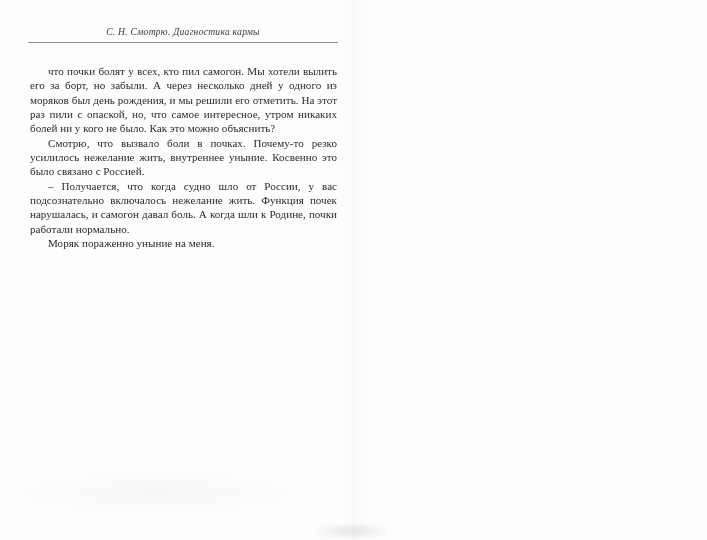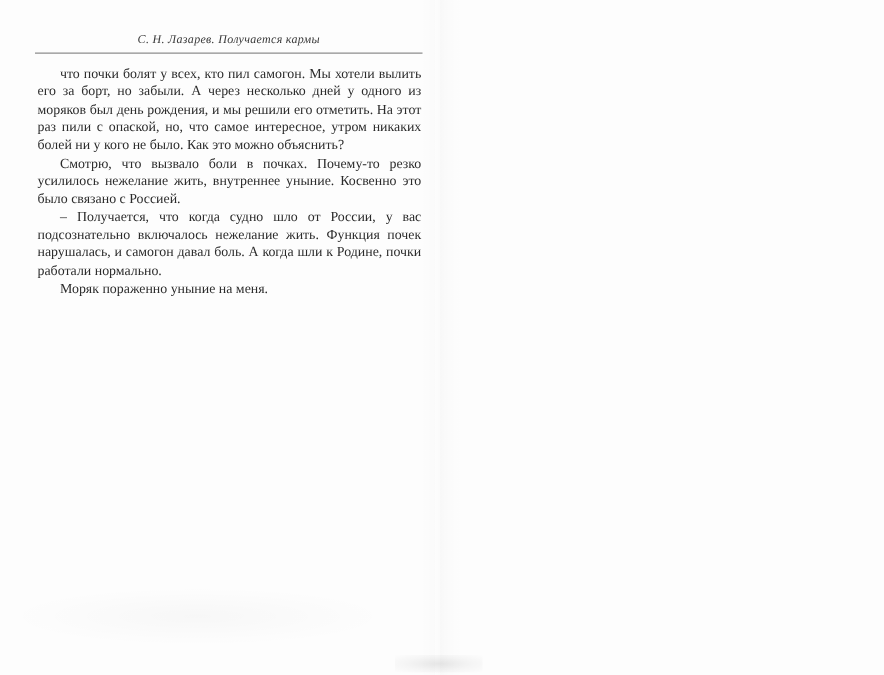--- a/index.html
+++ b/index.html
@@ -108,40 +108,40 @@
     text-align: justify;
     text-justify: inter-word;
     font-size: 11.1px;
     line-height: 14.35px;
     color: #2b2b2b;
     hyphens: manual;
   }
 
   .column.left-col {
     left: 30px;
-    top: 52px;
+    top: 64px;
     width: 307px;
   }
 
   .column p {
     margin: 0;
     text-indent: 18px;
   }
 </style>
 </head>
 <body>
 
 <div id="scan">
 
   <div class="page-tint left"></div>
   <div class="page-tint right"></div>
 
   <div class="page left">
 
-    <div class="running-header">С. Н. Лазарев. Получается кармы</div>
+    <div class="running-header">С. Н. Смотрю. Диагностика кармы</div>
 
     <div class="header-rule"></div>
 
     <div class="column left-col">
       <p>что почки болят у всех, кто пил самогон. Мы хотели вылить его за борт, но забыли. А через несколько дней у одного из моряков был день рождения, и мы решили его отметить. На этот раз пили с опаской, но, что самое интересное, утром никаких болей ни у кого не было. Как это можно объяснить?</p>
       <p>Смотрю, что вызвало боли в почках. Почему-то резко усилилось нежелание жить, внутреннее уныние. Косвенно это было связано с Россией.</p>
       <p>– Получается, что когда судно шло от России, у вас подсознательно включалось нежелание жить. Функция почек нарушалась, и самогон давал боль. А когда шли к Родине, почки работали нормально.</p>
       <p>Моряк пораженно уныние на меня.</p>
     </div>
 

